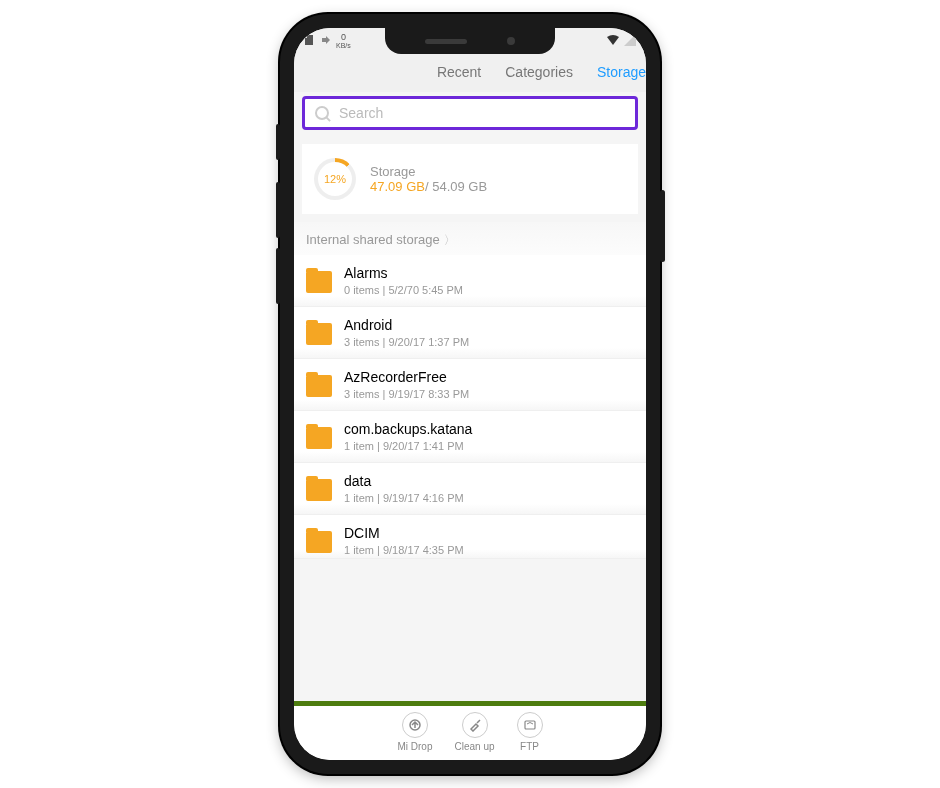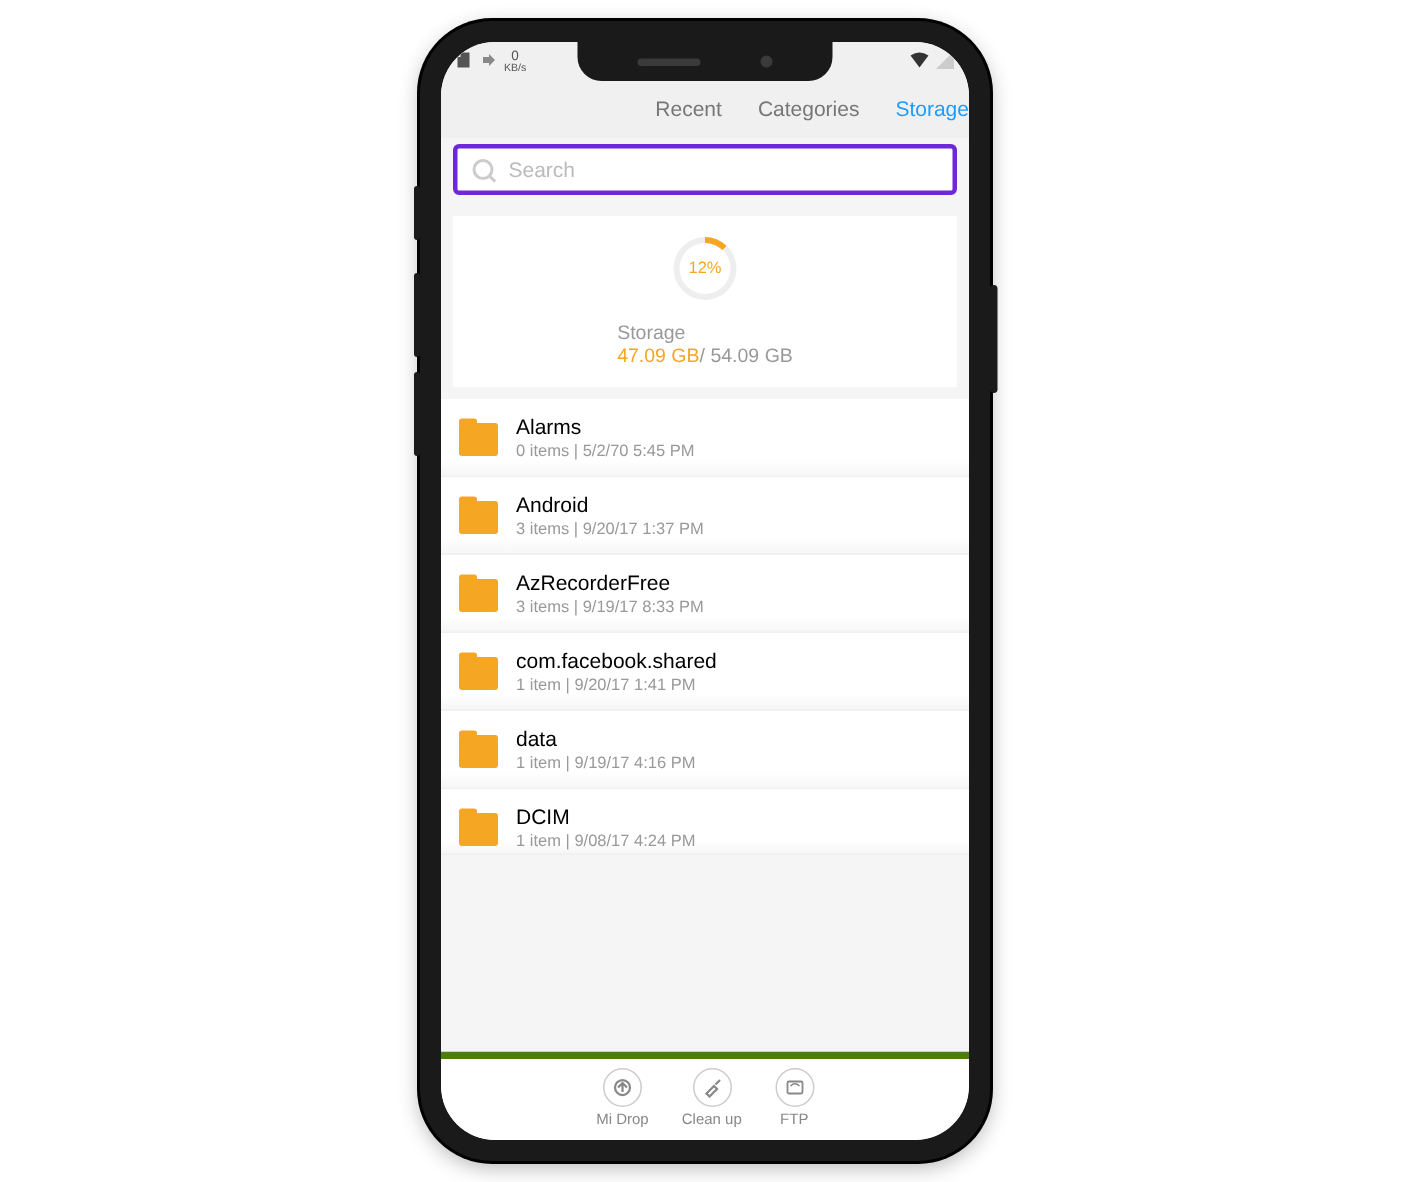--- a/index.html
+++ b/index.html
@@ -91,21 +91,20 @@
   .search-icon { width:14px; height:14px; border:2px solid #ccc; border-radius:50%; position:relative; margin-right:10px; }
   .search-icon::after { content:""; position:absolute; width:6px; height:2px; background:#ccc; transform:rotate(45deg); bottom:-2px; right:-4px; }
 
   .storage-card {
     margin:8px;
     background:#ffffff;
     padding:14px 12px;
     display:flex;
     align-items:center;
     gap:14px;
-    flex-direction:column;
   }
   .ring {
     width:42px; height:42px; border-radius:50%;
     background: conic-gradient(#f5a623 0deg 43deg, #eeeeee 43deg 360deg);
     display:flex; align-items:center; justify-content:center;
     position:relative;
   }
   .ring::before { content:""; position:absolute; width:34px; height:34px; background:#fff; border-radius:50%; }
   .ring-pct { position:relative; z-index:1; font-size:11px; color:#f5a623; font-weight:500;}
   .storage-text { font-size:13px; color:#999; }
@@ -211,20 +210,23 @@
         <span class="ring-pct">12%</span>
       </div>
       <div>
         <div class="storage-text">Storage</div>
         <div class="storage-text">
           <span class="storage-used">47.09 GB</span><span>/ </span><span>54.09 GB</span>
         </div>
       </div>
     </div>
 
+    <div class="breadcrumb">
+      <span>Internal shared storage</span><span class="chev">〉</span>
+    </div>
 
     <div class="list">
       <div class="row">
         <div class="folder"></div>
         <div>
           <div class="row-name">Alarms</div>
           <div class="row-meta">0 items  |  5/2/70 5:45 PM</div>
         </div>
       </div>
       <div class="row">
@@ -237,36 +239,36 @@
       <div class="row">
         <div class="folder"></div>
         <div>
           <div class="row-name">AzRecorderFree</div>
           <div class="row-meta">3 items  |  9/19/17 8:33 PM</div>
         </div>
       </div>
       <div class="row">
         <div class="folder"></div>
         <div>
-          <div class="row-name">com.facebook.shared</div>
+          <div class="row-name">com.backups.katana</div>
           <div class="row-meta">1 item  |  9/20/17 1:41 PM</div>
         </div>
       </div>
       <div class="row">
         <div class="folder"></div>
         <div>
           <div class="row-name">data</div>
           <div class="row-meta">1 item  |  9/19/17 4:16 PM</div>
         </div>
       </div>
       <div class="row cut">
         <div class="folder"></div>
         <div>
           <div class="row-name">DCIM</div>
-          <div class="row-meta">1 item  |  9/08/17 4:24 PM</div>
+          <div class="row-meta">1 item  |  9/18/17 4:35 PM</div>
         </div>
       </div>
     </div>
 
     <div class="bottombar">
       <div class="bb-item">
         <div class="bb-icon">
           <svg width="14" height="14" viewBox="0 0 14 14">
               <circle cx="7" cy="7" r="5" stroke="#888" fill="none" stroke-width="1.5"></circle>
               <path d="M7 4 L7 10 M4 7 L7 4 L10 7" stroke="#888" fill="none" stroke-width="1.5"></path>

